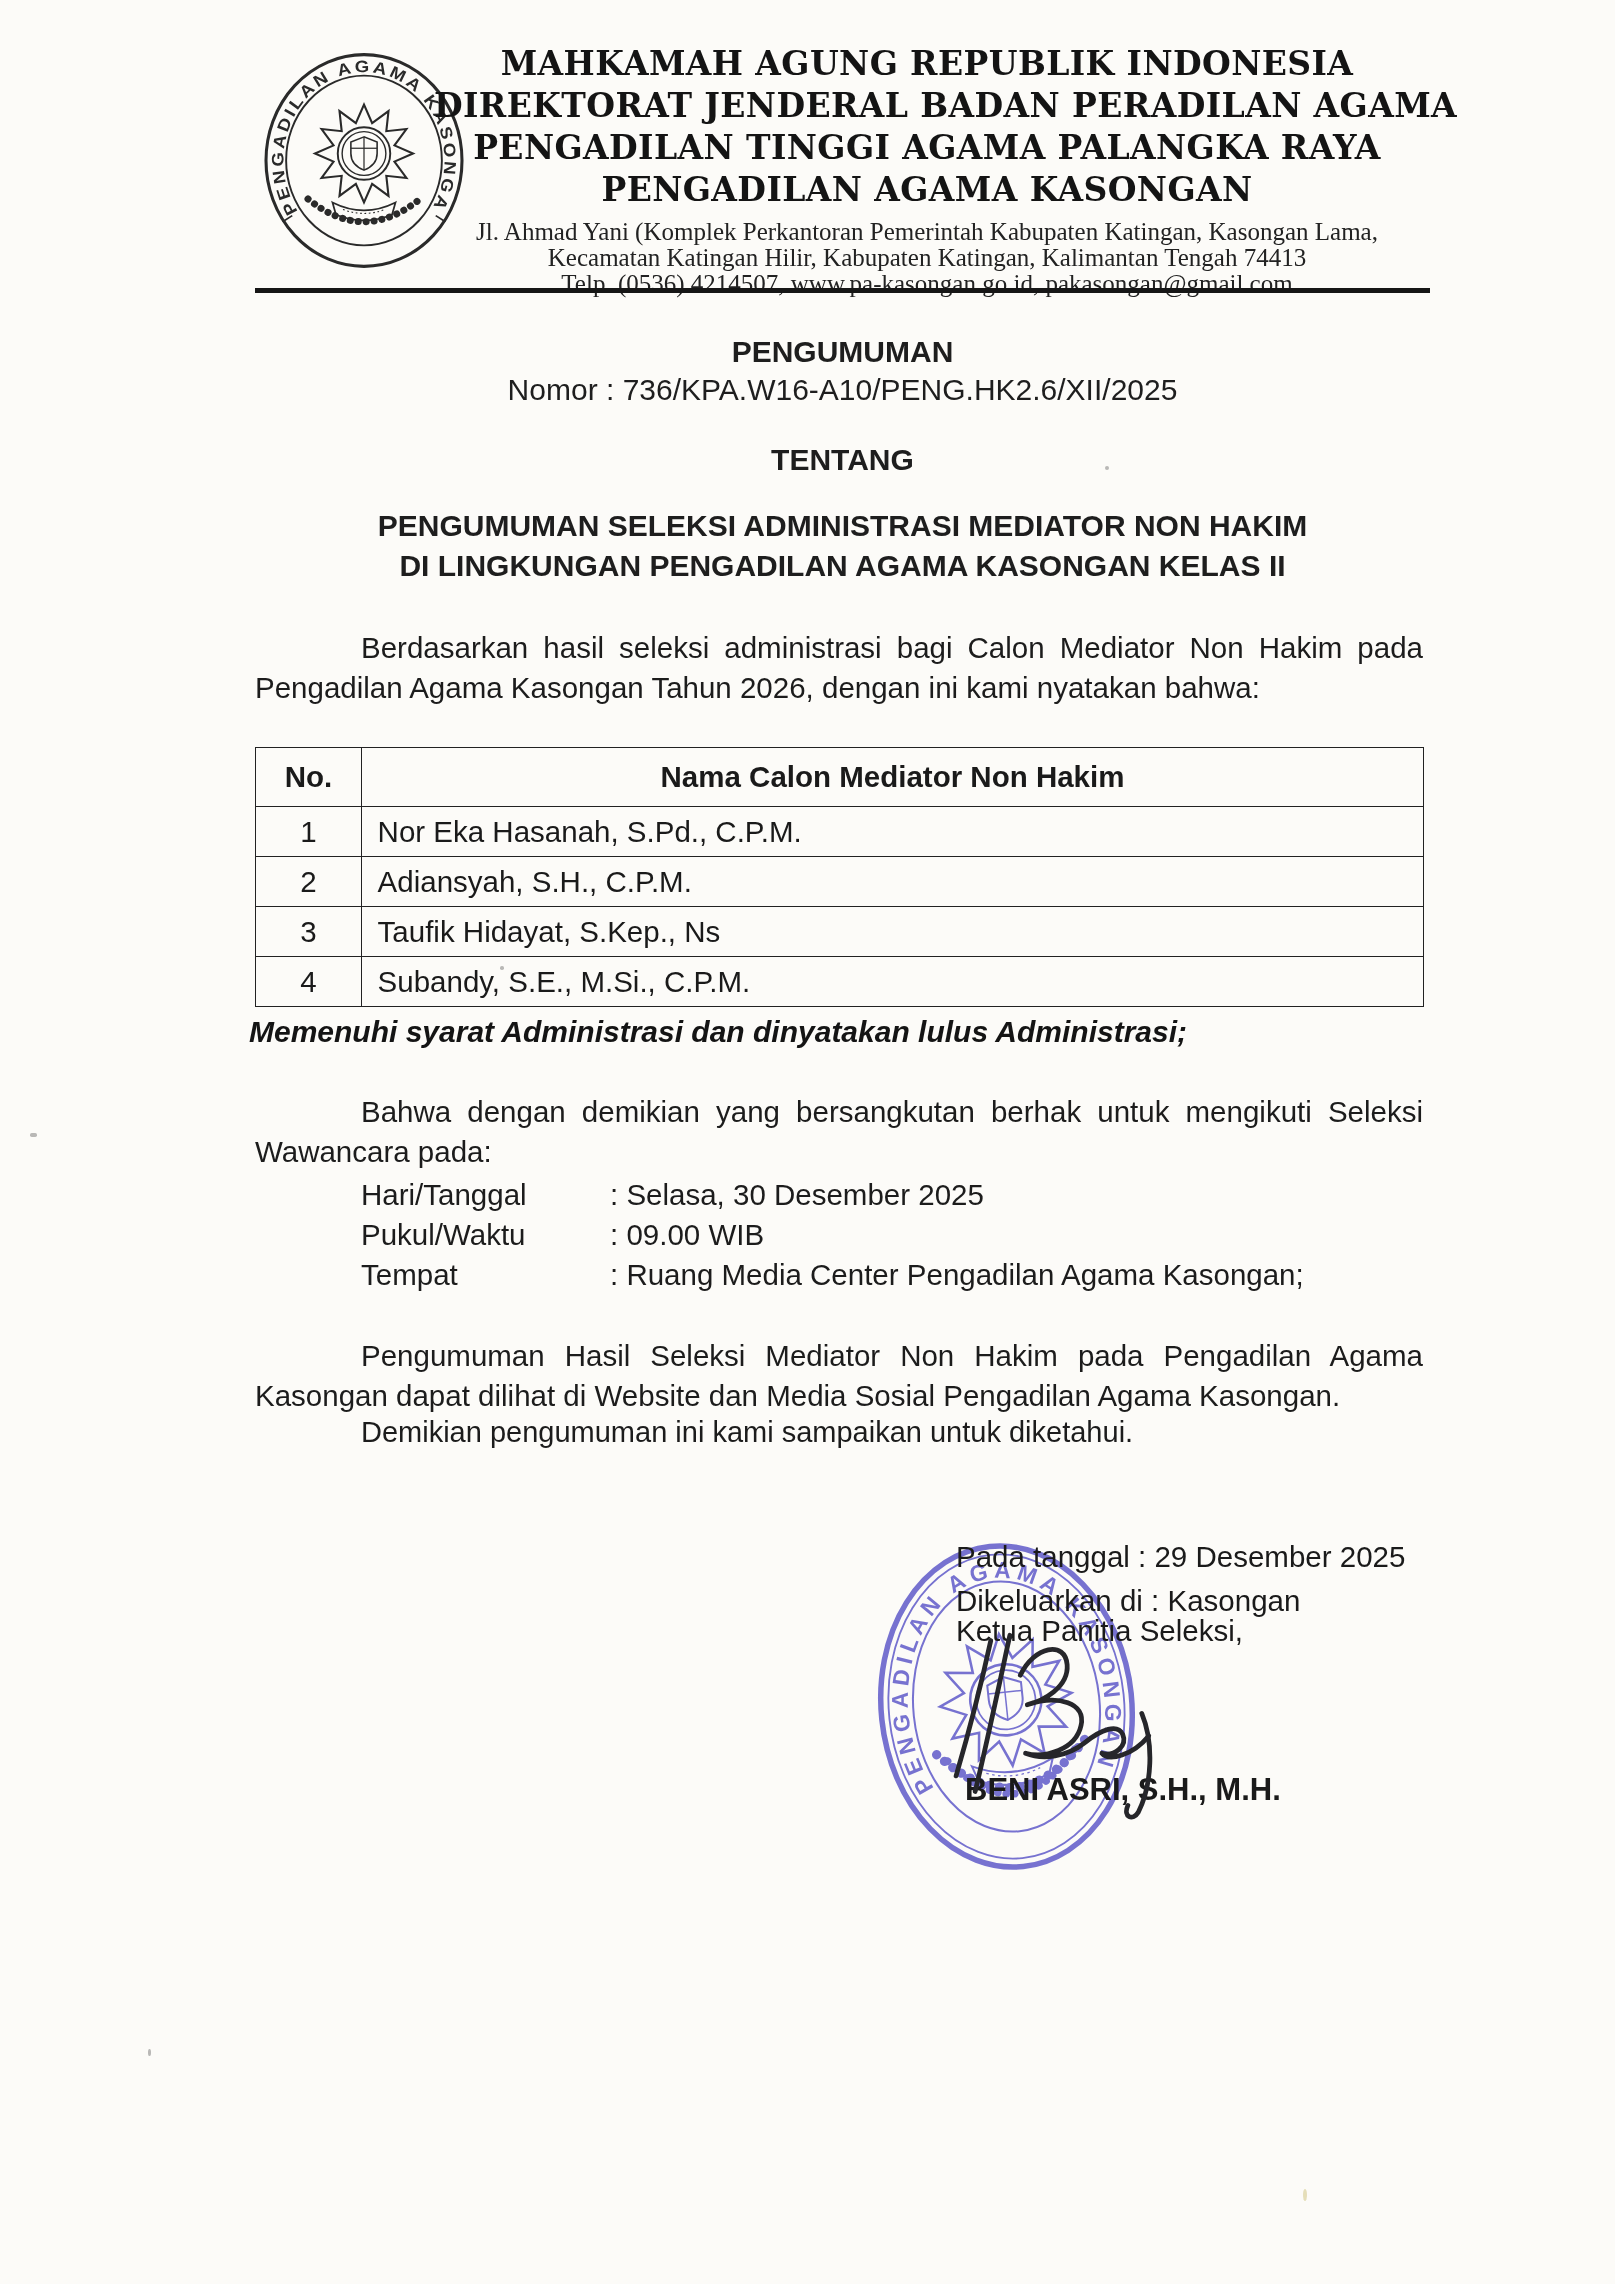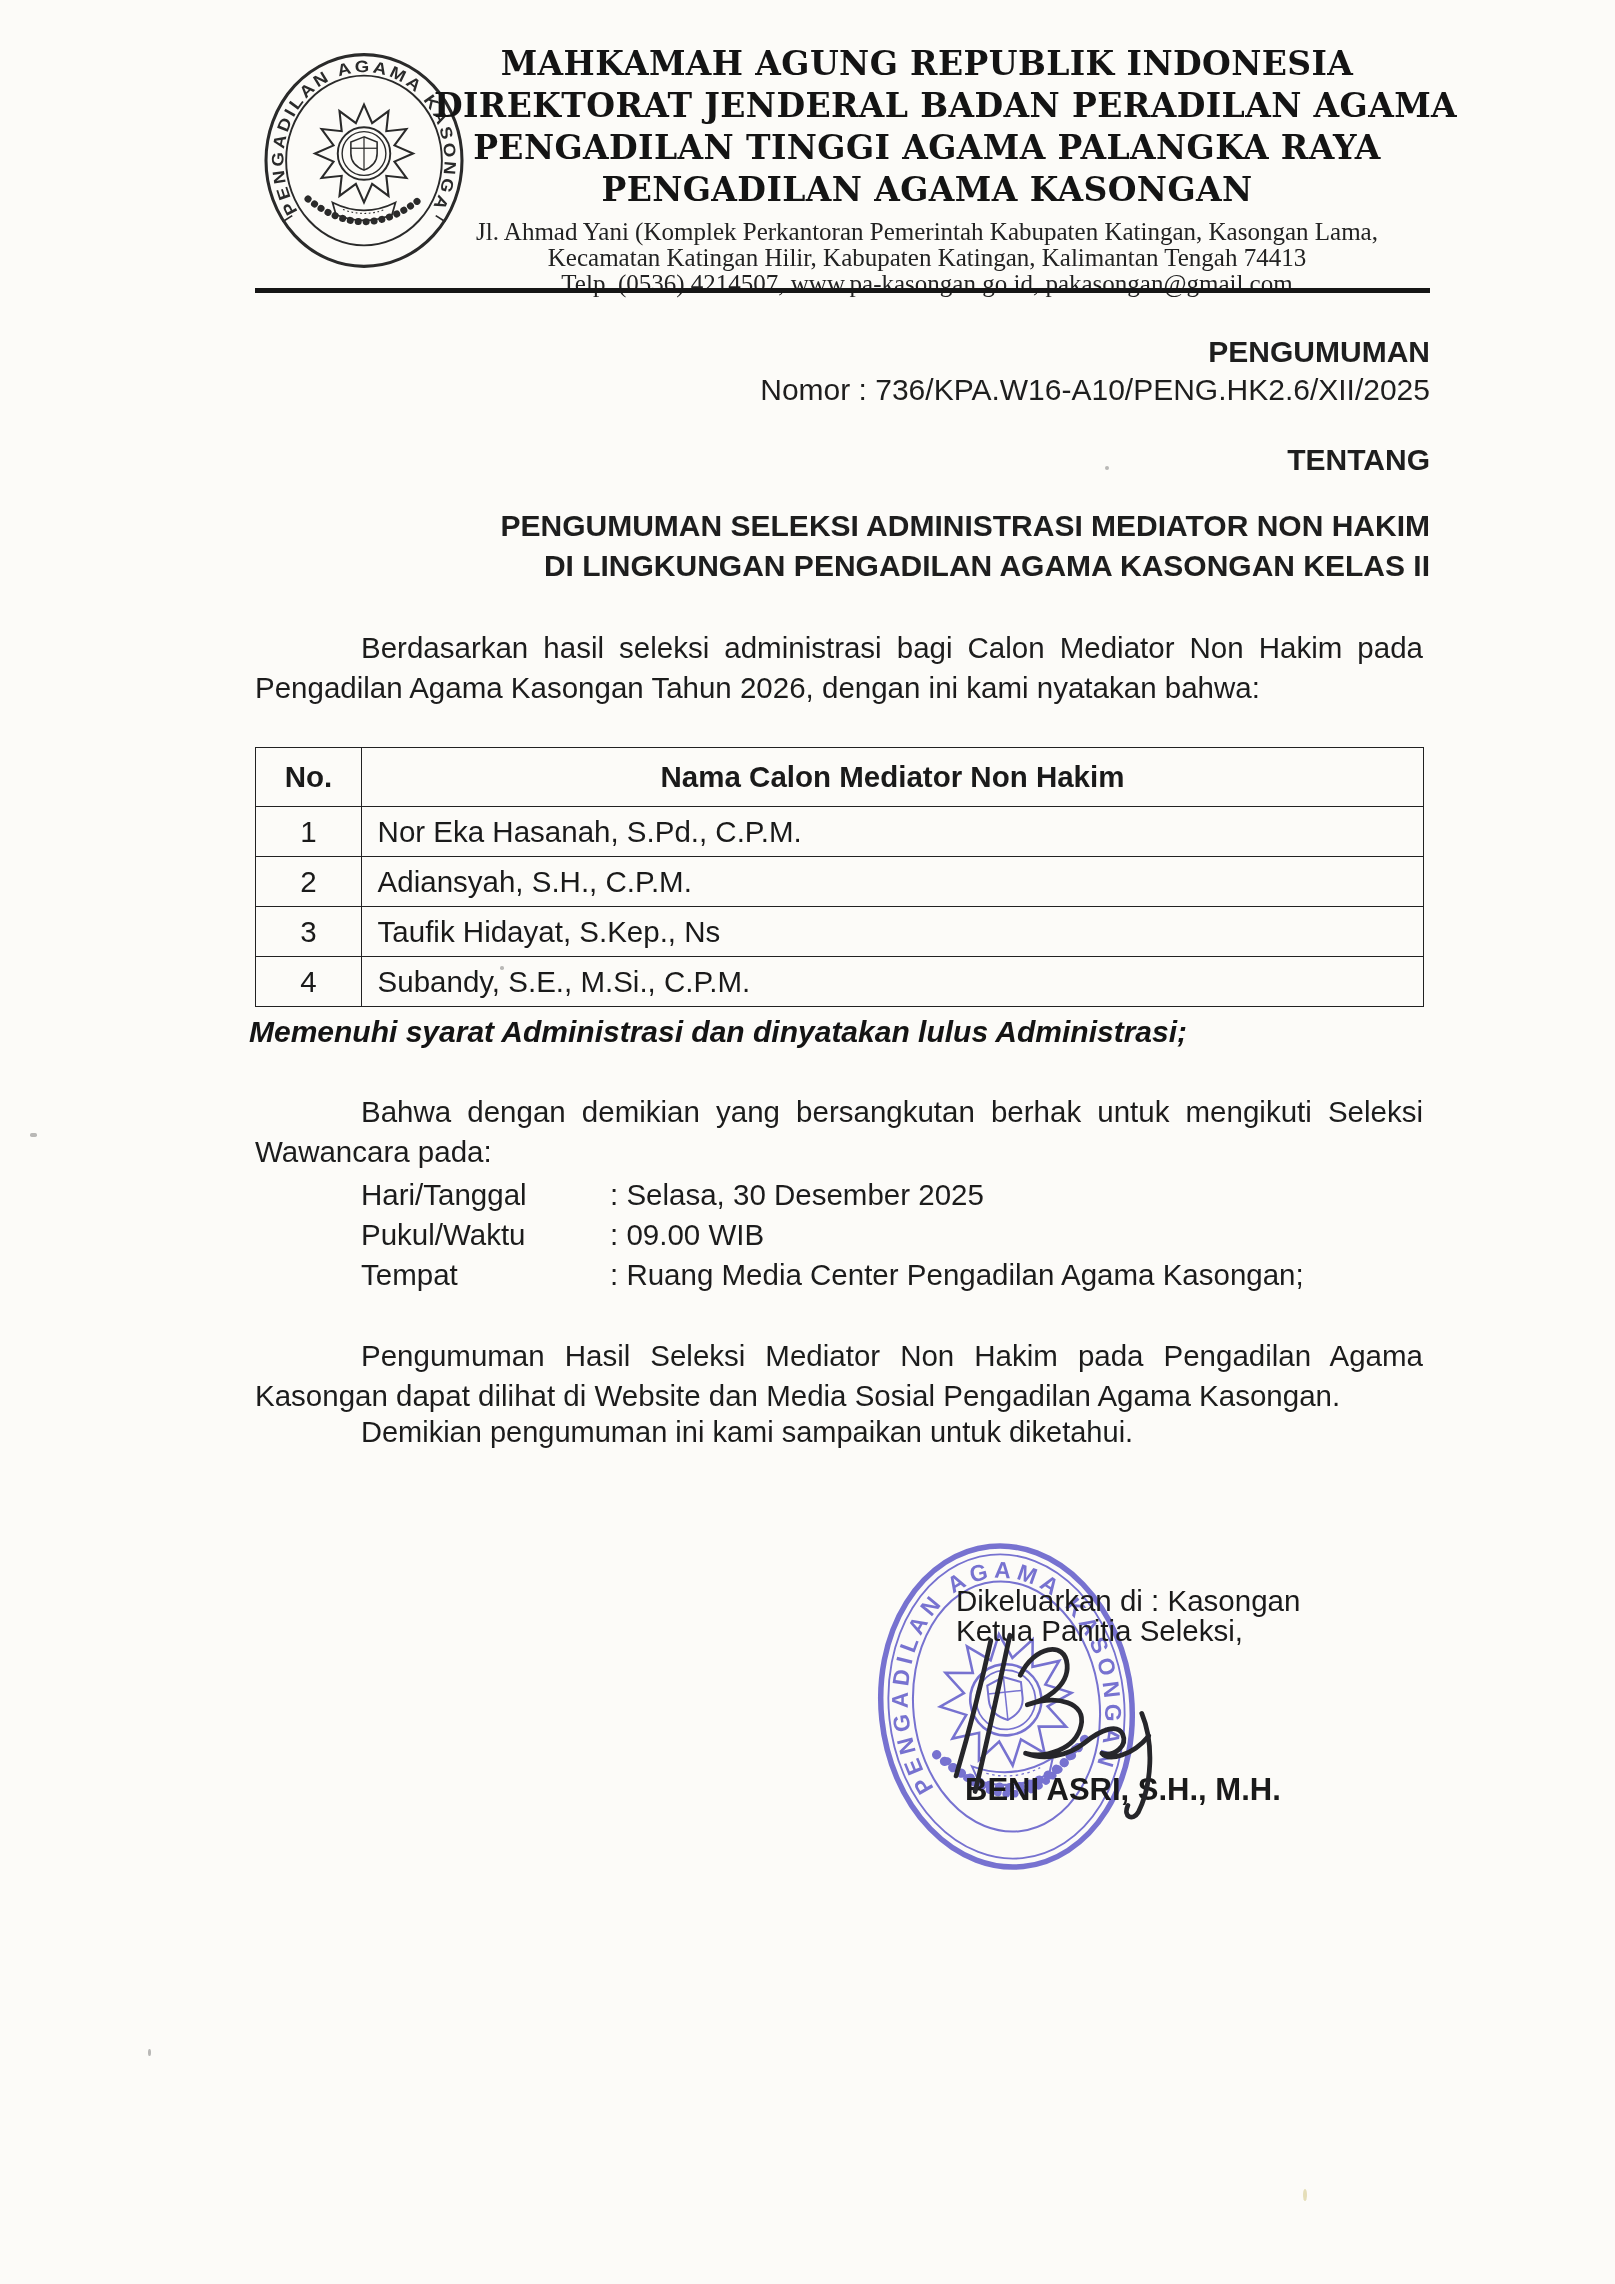--- a/index.html
+++ b/index.html
@@ -24,21 +24,21 @@
     font-weight:bold; font-size:33px; line-height:42px; color:#141414;
     letter-spacing:0.4px; white-space:nowrap;
   }
   .addr-line {
     font-family:"Liberation Serif", serif;
     font-size:25px; line-height:26px; color:#222; white-space:nowrap;
   }
   .addr-block { margin-top:7.8px; }
   .divider { position:absolute; left:255px; top:288px; width:1175px; height:5.2px; background:#161616; }
   
-  .center-line { position:absolute; left:255px; width:1175px; text-align:right; }
+  .center-line { position:absolute; left:255px; width:1175px; text-align:center; }
   .h-bold { font-weight:bold; font-size:30px; }
   .h-reg  { font-size:30px; }
   .subject { line-height:40px; }
   
   .para {
     position:absolute; left:255px; width:1168px;
     font-size:29.5px; line-height:40px;
     text-align:justify; text-indent:106px; color:#1c1c1c;
   }
   .note {
@@ -166,20 +166,21 @@
     <div class="row">
       <div class="lab">Tempat</div>
       <div>: Ruang Media Center Pengadilan Agama Kasongan;</div>
     </div>
   </div>
 
   <div class="para" style="top:1336px;">Pengumuman Hasil Seleksi Mediator Non Hakim pada Pengadilan Agama Kasongan dapat dilihat di Website dan Media Sosial Pengadilan Agama Kasongan.</div>
   <div class="closing-line" style="top:1416px;">Demikian pengumuman ini kami sampaikan untuk diketahui.</div>
 
   <div class="sig-text" style="top:1584px;">Dikeluarkan di : Kasongan</div>
+  <div class="sig-text" style="top:1540px;">Pada tanggal : 29 Desember 2025</div>
   <div class="sig-text" style="top:1614px;">Ketua Panitia Seleksi,</div>
   <div class="sig-text sig-name" style="top:1772px;">BENI ASRI, S.H., M.H.</div>
 
   <svg class="stamp" viewBox="0 0 320 400">
     <g fill="none" stroke="var(--stamp-color,#5a55c8)">
       <ellipse cx="160" cy="200" rx="148" ry="190" stroke-width="6.5"></ellipse>
       <ellipse cx="160" cy="200" rx="139" ry="180" stroke-width="2.2"></ellipse>
       <ellipse cx="160" cy="200" rx="110" ry="148" stroke-width="2.4"></ellipse>
       <path id="stamp-arc" d="M 65 287 A 116 152 0 1 1 255 287" stroke="none"></path>
       <polygon stroke-width="3" points="238,192 208.3,204.9 227.5,231 195.4,227.4 199,259.5 172.9,240.3 160,270 147.1,240.3 121,259.5 124.6,227.4 92.5,231 111.7,204.9 82,192 111.7,179.1 92.5,153 124.6,156.6 121,124.5 147.1,143.7 160,114 172.9,143.7 199,124.5 195.4,156.6 227.5,153 208.3,179.1"></polygon>

